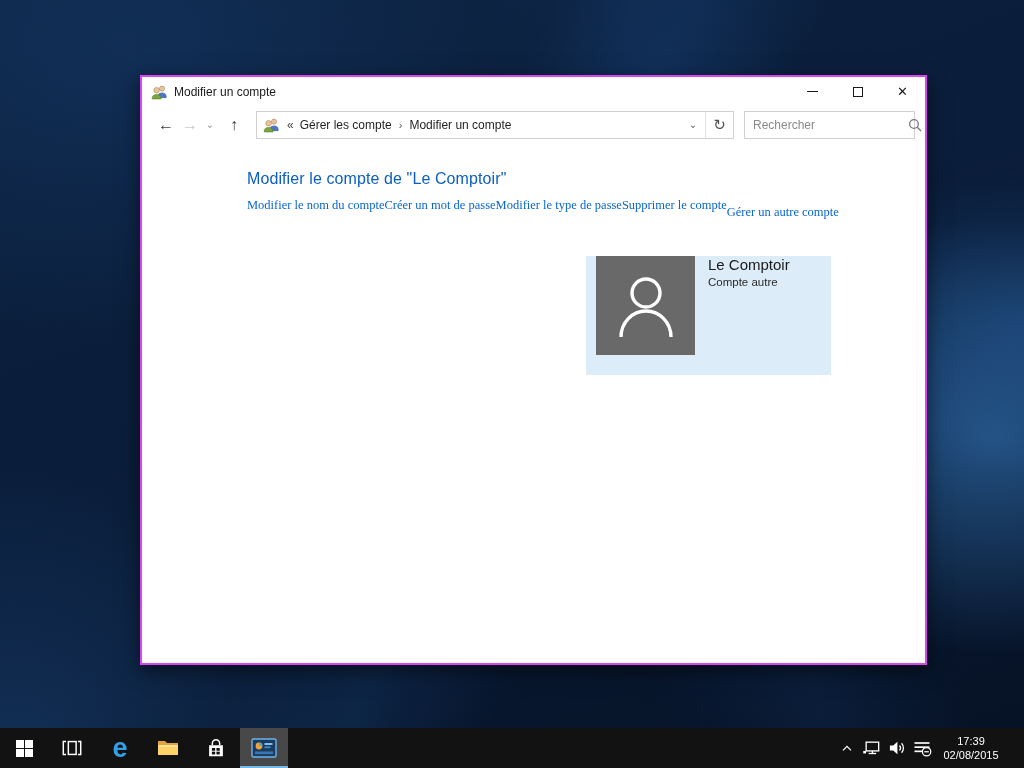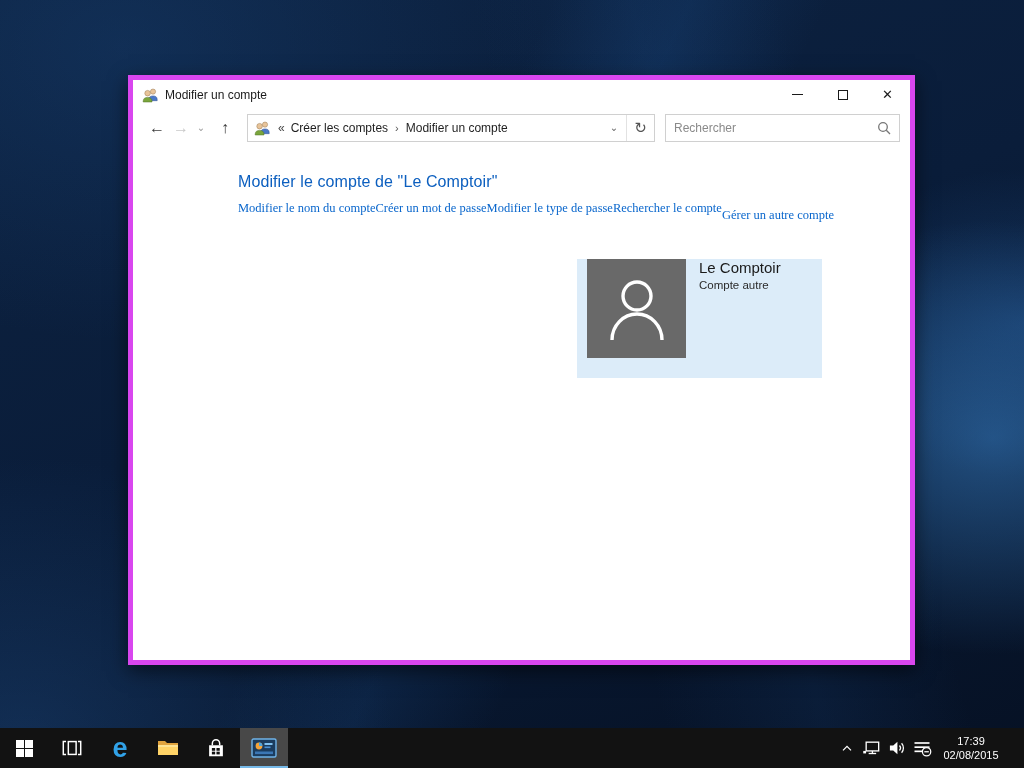--- a/index.html
+++ b/index.html
@@ -18,23 +18,23 @@
       radial-gradient(300px 220px at 100% 42%, rgba(40,100,170,0.35), transparent 70%),
       radial-gradient(520px 400px at 2% 97%, rgba(38,92,156,0.32), transparent 72%),
       radial-gradient(600px 420px at 12% 6%, rgba(28,76,134,0.30), transparent 70%),
       linear-gradient(115deg, rgba(30,85,150,0) 40%, rgba(30,85,150,0.20) 50%, rgba(30,85,150,0) 60%),
       linear-gradient(75deg, rgba(26,70,126,0) 55%, rgba(26,70,126,0.18) 68%, rgba(26,70,126,0) 80%),
       linear-gradient(160deg, #0d2342 0%, #0a1d3a 45%, #061124 100%);
   }
 
   
   .window {
-    position:absolute; left:128px; top:75px; width:787px; height:590px;
+    position:absolute; left:140px; top:75px; width:787px; height:590px;
     background:#fff;
-    border:5px solid #d946ef;
+    border:2px solid #d946ef;
     box-shadow:0 6px 18px rgba(0,0,0,0.55);
     display:flex; flex-direction:column;
   }
   .titlebar {
     height:29px; display:flex; align-items:center; padding-left:9px;
     background:#fff; flex:0 0 auto;
   }
   .titlebar .title { font-size:12px; color:#1a1a1a; margin-left:6px; }
   .caption-buttons { margin-left:auto; display:flex; height:100%; }
   .caption-btn { width:45px; height:100%; display:flex; align-items:center; justify-content:center; }
@@ -62,21 +62,21 @@
   }
   .addressbar .crumb-text { font-size:12px; color:#1f1f1f; margin-left:6px; white-space:nowrap; }
   .crumb-sep { color:#555; font-size:11px; margin:0 7px; }
   .crumb-guillemet { color:#444; font-size:12px; margin-left:7px; }
   .addr-spacer { flex:1 1 auto; }
   .addr-drop { color:#666; font-size:10px; width:24px; text-align:center; }
   .addr-divider { width:1px; height:26px; background:#e2e2e2; }
   .refresh-btn { width:27px; text-align:center; font-size:15px; color:#555; }
 
   .searchbox {
-    margin-left:10px; width:235px; height:28px; border:1px solid #d0d0d0;
+    margin-left:10px; width:171px; height:28px; border:1px solid #d0d0d0;
     display:flex; align-items:center; padding:0 8px; background:#fff; flex:0 0 auto;
   }
   .searchbox input {
     flex:1; border:none; outline:none; font-size:12px; color:#333;
     font-family:"Liberation Sans","DejaVu Sans",sans-serif; background:transparent;
   }
   .searchbox input::placeholder { color:#8a8a8a; }
 
   
   .content { position:relative; flex:1; padding:27px 0 0 105px; }
@@ -165,21 +165,21 @@
     <div class="addressbar">
       <span class="users-icon">
         <svg viewBox="0 0 17 16" width="17" height="16">
           <circle cx="11" cy="4.6" r="2.6" fill="#e8c49a" stroke="#9a7b52" stroke-width="0.5"></circle>
           <path d="M6.8 12.5 a4.2 3.6 0 0 1 8.4 0 v1.2 h-8.4 z" fill="#4a78c9" stroke="#2d4f8e" stroke-width="0.5"></path>
           <circle cx="5.6" cy="6.2" r="2.8" fill="#e8c49a" stroke="#9a7b52" stroke-width="0.5"></circle>
           <path d="M1.2 14.2 a4.4 3.8 0 0 1 8.8 0 v0.8 h-8.8 z" fill="#7aa53c" stroke="#4f7022" stroke-width="0.5"></path>
         </svg>
       </span>
       <span class="crumb-guillemet">«</span>
-      <span class="crumb-text">Créer les comptes</span>
+      <span class="crumb-text">Gérer les compte</span>
       <span class="crumb-sep">›</span>
       <span class="crumb-text" style="margin-left:0;">Modifier un compte</span>
       <span class="addr-spacer"></span>
       <span class="addr-drop">⌄</span>
       <span class="addr-divider"></span>
       <span class="refresh-btn">↻</span>
     </div>
 
     <div class="searchbox">
       <input type="text" placeholder="Rechercher" style="">
@@ -192,21 +192,21 @@
     </div>
   </div>
 
   <div class="content">
     <div class="page-heading">Modifier le compte de "Le Comptoir"</div>
 
     <div class="task-links">
       <a href="#">Modifier le nom du compte</a>
       <a href="#">Créer un mot de passe</a>
       <a href="#">Modifier le type de passe</a>
-      <a href="#">Rechercher le compte</a>
+      <a href="#">Supprimer le compte</a>
       <a href="#" class="spaced">Gérer un autre compte</a>
     </div>
 
     <div class="user-tile">
       <div class="avatar">
         <svg width="62" height="70" viewBox="0 0 62 70">
           <circle cx="31" cy="22" r="14" fill="none" stroke="#fff" stroke-width="3.4"></circle>
           <path d="M6 66 a25 26 0 0 1 50 0" fill="none" stroke="#fff" stroke-width="3.4"></path>
         </svg>
       </div>

